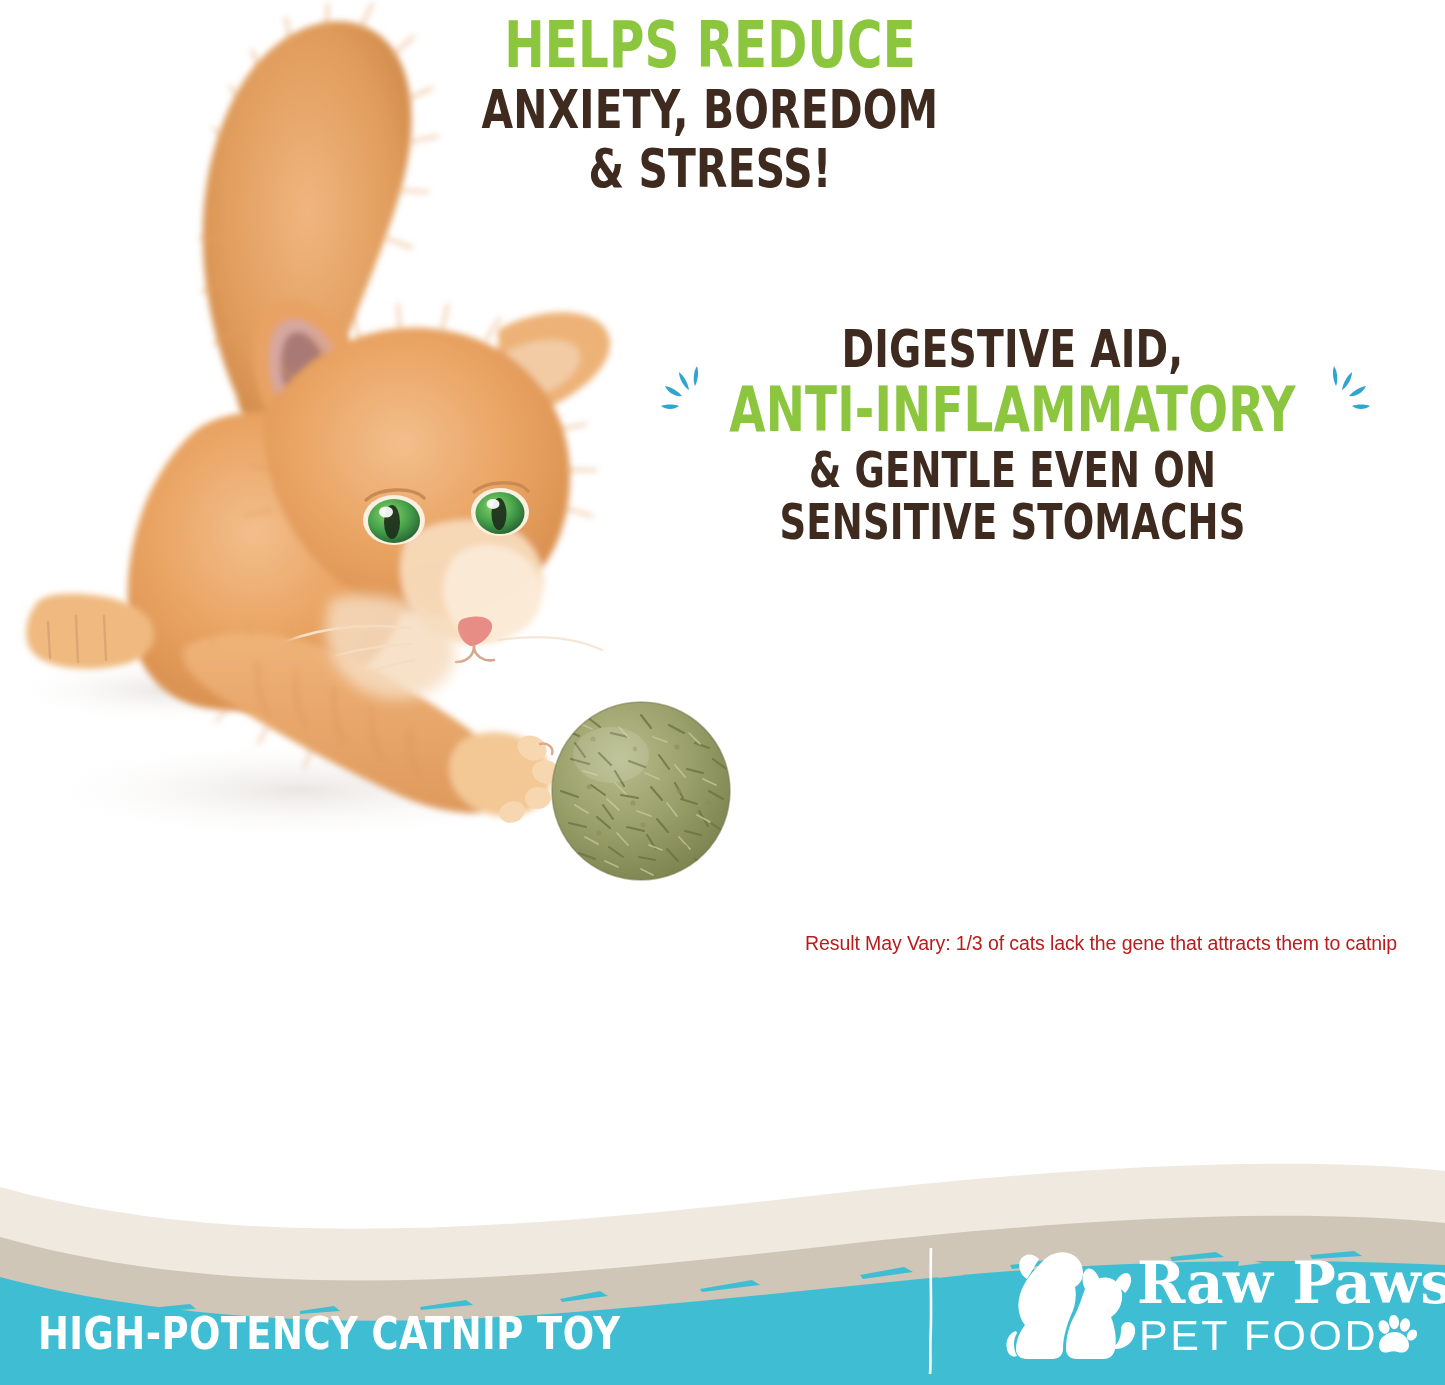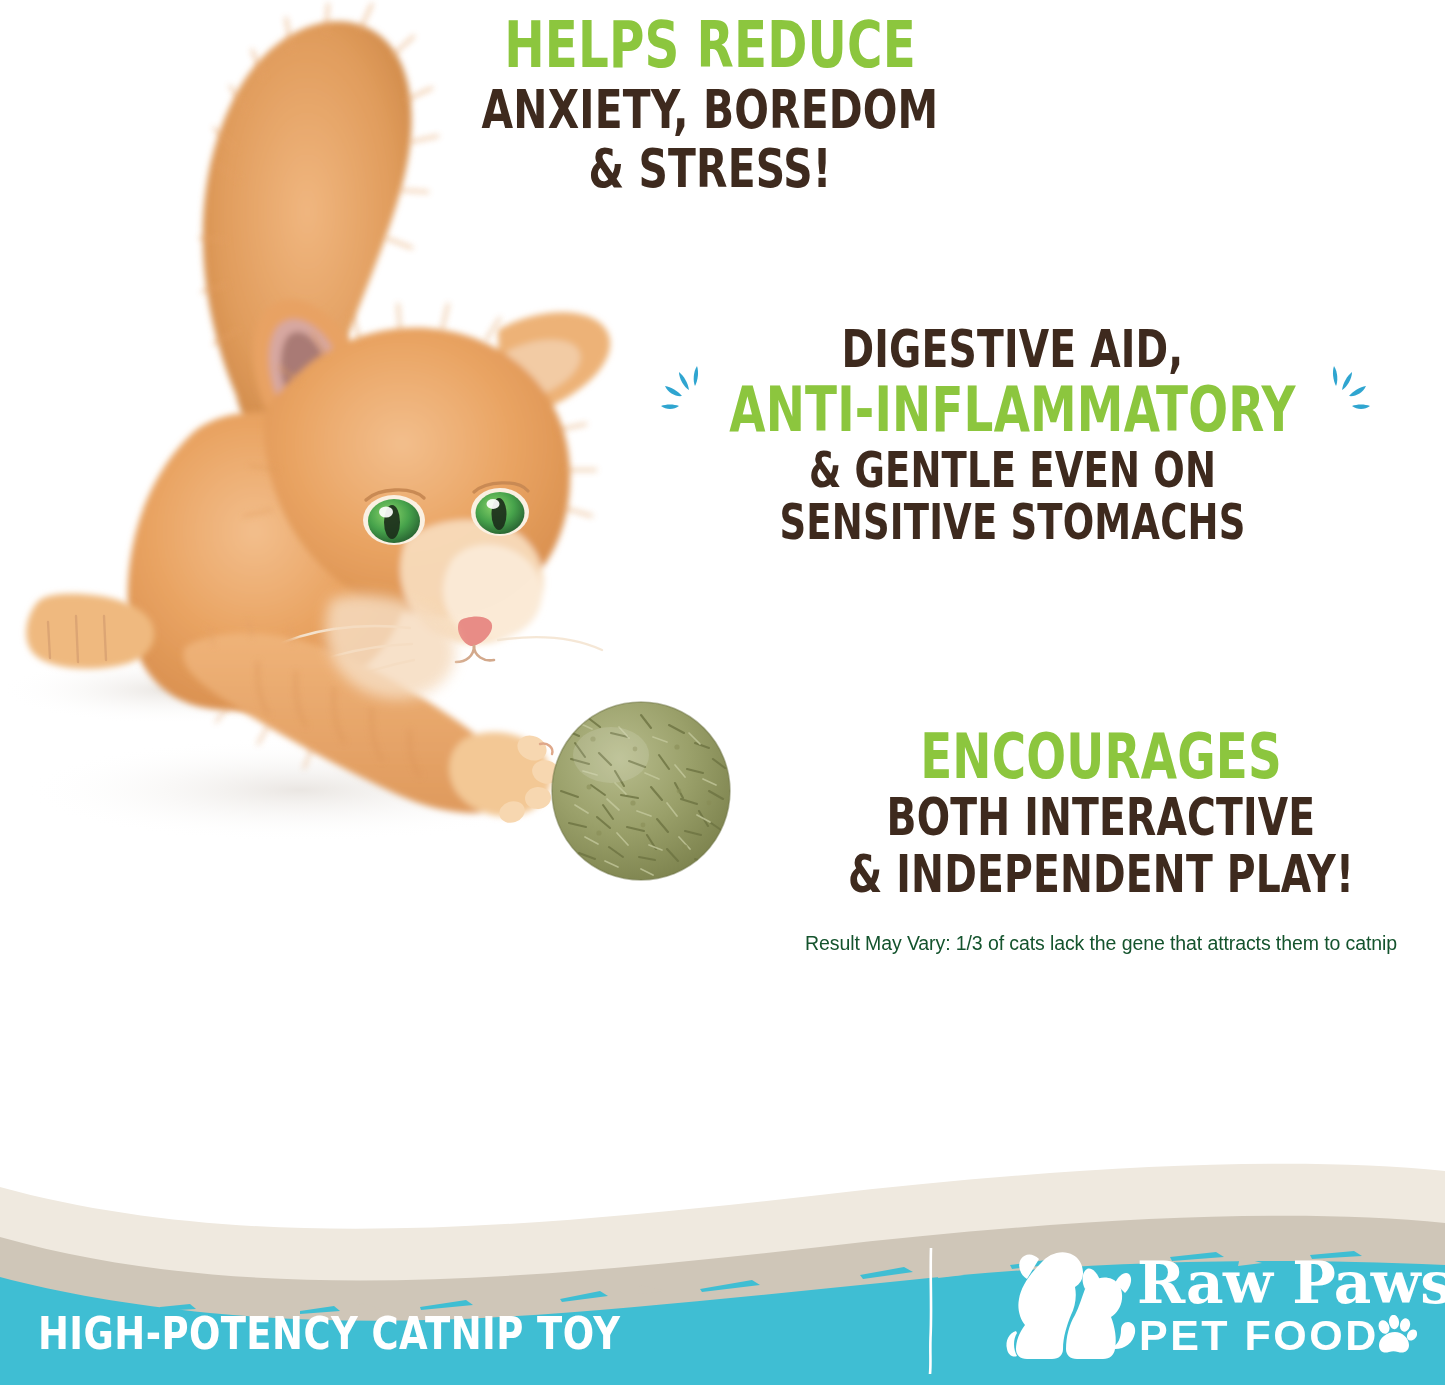--- a/index.html
+++ b/index.html
@@ -79,21 +79,21 @@
   #hl-natural .l2 { font-size: 52px; margin-top: 5px; }
 
   .disclaimer {
     position: absolute;
     left: 795px;
     top: 932px;
     width: 612px;
     text-align: center;
     font-family: "Liberation Sans", sans-serif;
     font-size: 19.5px;
-    color: #14532d;
+    color: #b91c1c;
     white-space: nowrap;
     letter-spacing: -0.1px;
   }
 
   
   .sparkle {
     position: absolute;
     width: 56px;
     height: 62px;
   }
@@ -167,21 +167,21 @@
     font-size: 58px;
     color: #ffffff;
     white-space: nowrap;
     letter-spacing: -0.5px;
   }
   .logo-sub {
     position: absolute;
     left: 2px;
     top: 62px;
     font-family: "Liberation Sans", sans-serif;
-    font-weight: bold;
+    font-weight: normal;
     font-size: 43px;
     color: #ffffff;
     white-space: nowrap;
     letter-spacing: 2.5px;
   }
   .logo-paw {
     position: absolute;
     left: 238px;
     top: 66px;
     width: 42px;
@@ -503,25 +503,20 @@
     <svg viewBox="0 0 56 62" aria-hidden="true">
       <g fill="#2FA5D0" transform="translate(56,0) scale(-1,1)">
         <path d="M40,4 C42,10 41,18 38,24 C36,20 36,10 40,4 Z"></path>
         <path d="M22,10 C27,14 31,21 32,28 C27,25 22,17 22,10 Z"></path>
         <path d="M8,24 C14,25 21,29 25,34 C19,35 11,31 8,24 Z"></path>
         <path d="M4,44 C9,42 17,42 22,44 C17,48 9,48 4,44 Z"></path>
       </g>
     </svg>
   </div>
 
-  <div class="headline" id="hl-encourages">
-    <span class="hl-line l1 green">ENCOURAGES</span>
-    <span class="hl-line l2 brown">BOTH INTERACTIVE</span>
-    <span class="hl-line l3 brown">&amp; INDEPENDENT PLAY!</span>
-  </div>
   <div class="disclaimer">Result May Vary: 1/3 of cats lack the gene that attracts them to catnip</div>
 
 
   <div class="wave-banner">
     <svg viewBox="0 0 1445 260" preserveAspectRatio="none" aria-hidden="true">
 
       <path d="M0,62 C240,128 520,104 820,70 C1060,42 1290,30 1445,46 L1445,110 C1290,92 1060,104 820,132 C520,166 240,190 0,124 Z" fill="#EFE9DF"></path>
 
       <path d="M0,112 C240,180 520,156 820,122 C1060,94 1290,82 1445,98 L1445,146 C1290,128 1060,140 820,168 C520,202 240,226 0,160 Z" fill="#CFC6B8"></path>
 

